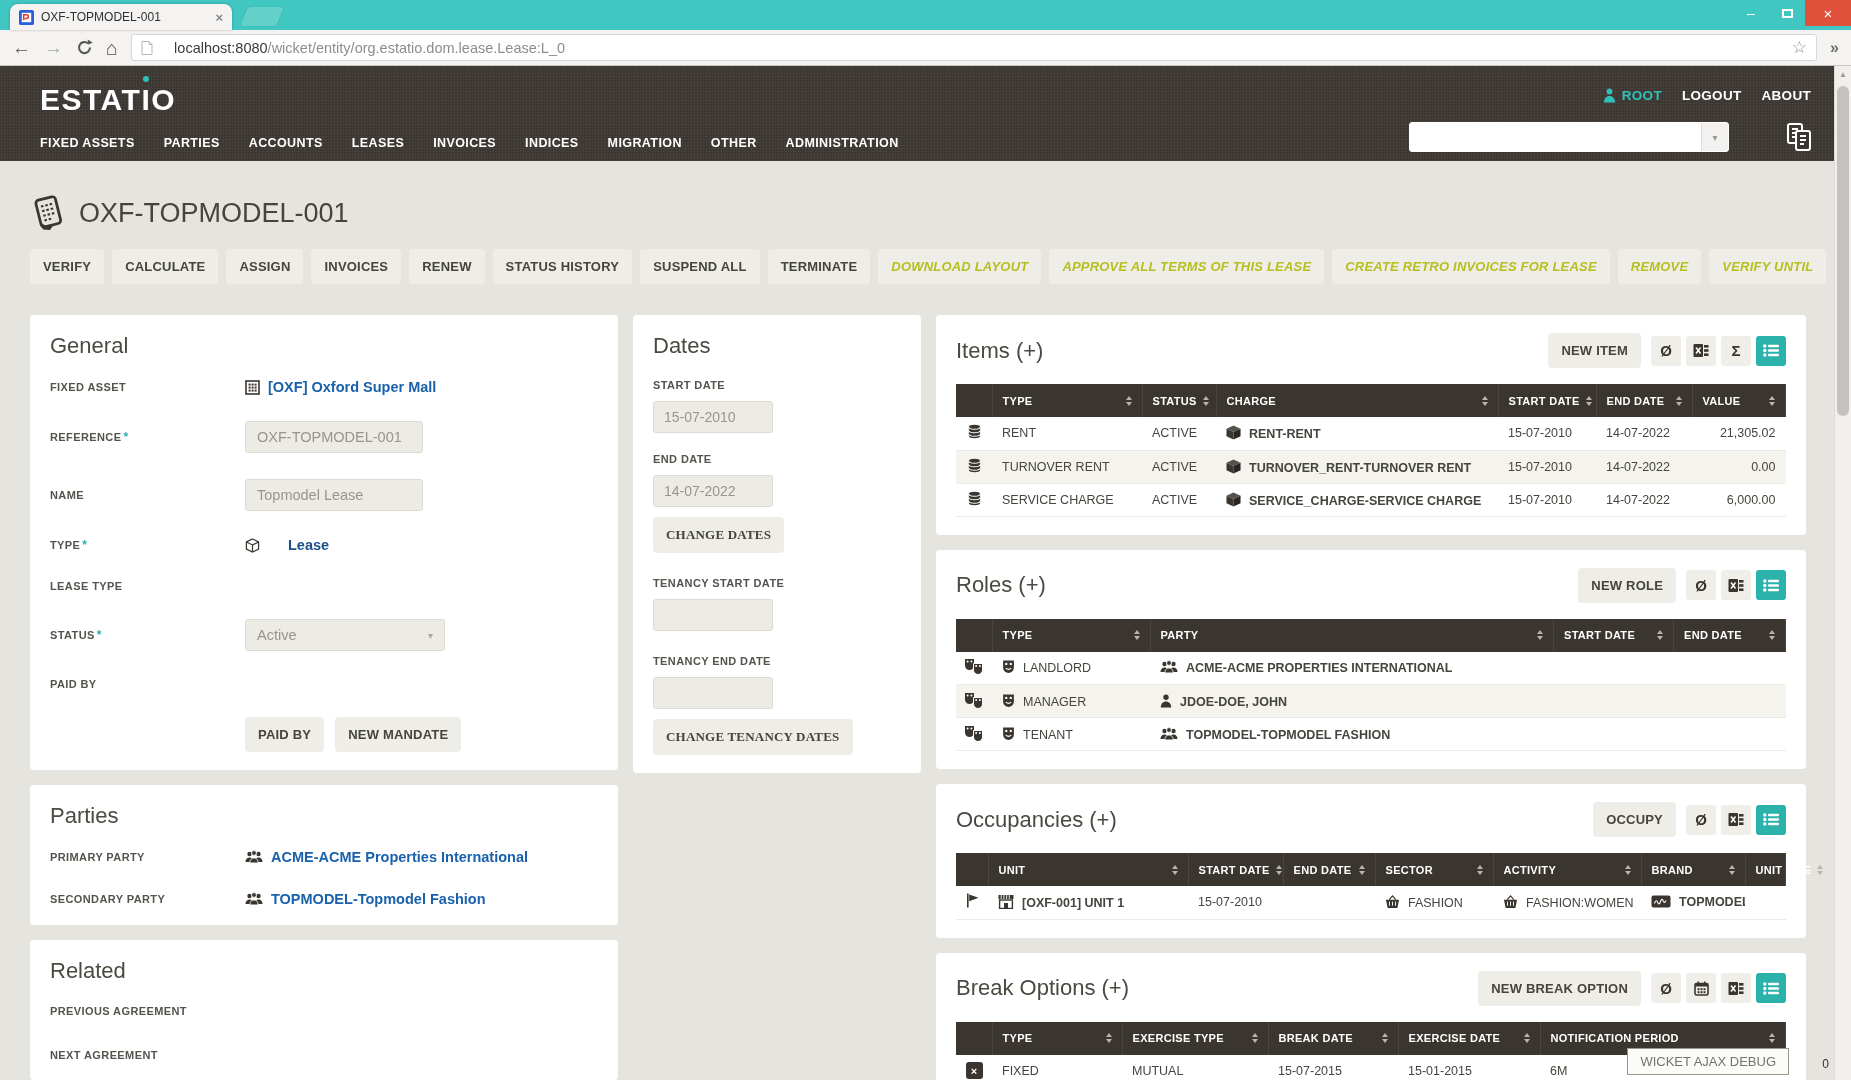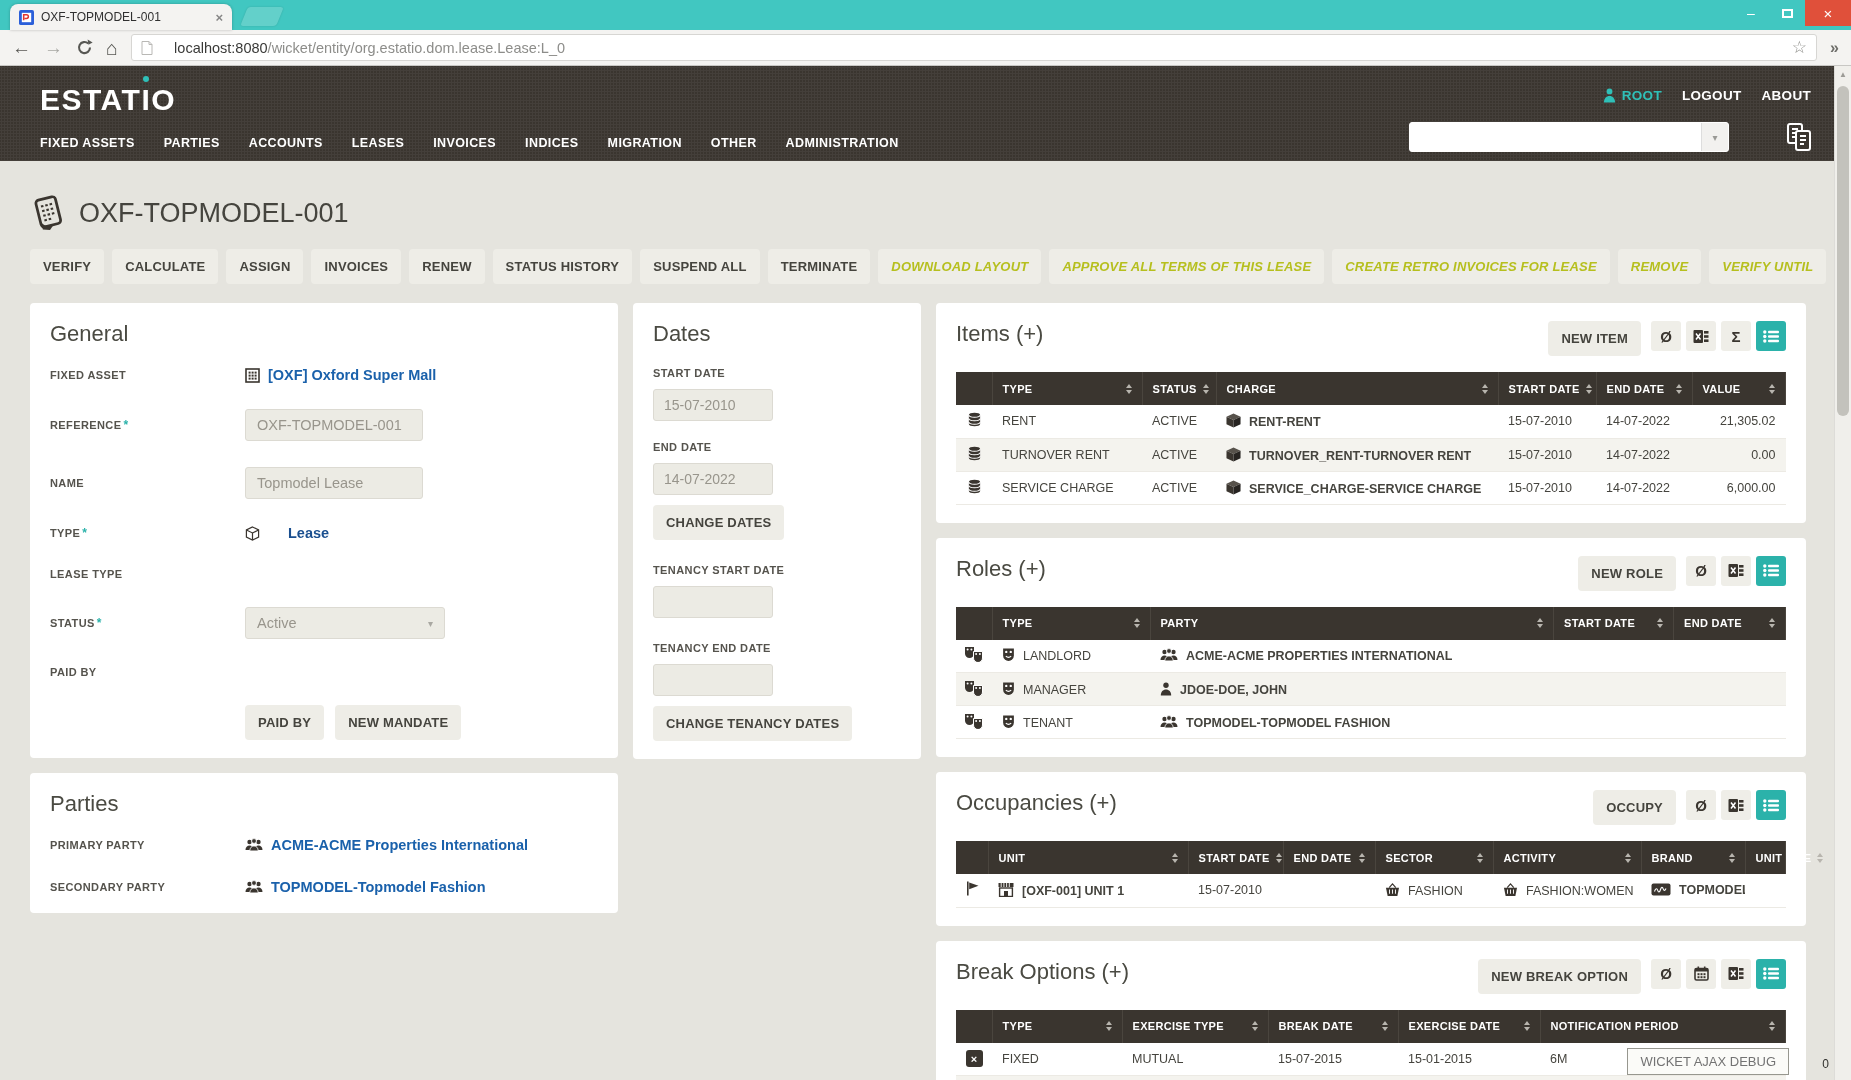--- a/index.html
+++ b/index.html
@@ -63,43 +63,43 @@
   .pagetitle { display:flex; align-items:center; gap:13px; margin:33px 0 0 30px;
                font-size:27px; color:#45443e; }
   .actionsrow { display:flex; gap:8px; margin:17px 0 0 30px; }
   .abtn { background:#eeede7; border-radius:4px; padding:10px 13px; font-size:13px; font-weight:bold;
           color:#45443e; letter-spacing:.2px; white-space:nowrap; cursor:pointer; }
   .abtn.proto { color:#b6bf1e; font-style:italic; }
   .columns { display:flex; gap:15px; margin:19px 28px 0 30px; align-items:flex-start; }
   .col-left { width:588px; flex:none; }
   .col-mid { width:288px; flex:none; }
   .col-right { flex:1; min-width:0; }
-  .panel { background:#fff; border-radius:4px; padding:18px 20px; margin-bottom:15px; }
+  .panel { background:#fff; border-radius:4px; padding:18px 20px; margin-bottom:15px;margin-top:12px; }
   .panel h2 { font-size:22px; font-weight:normal; color:#4a4a42; margin-bottom:20px; }
   .fieldgrid { display:grid; grid-template-columns:195px 1fr; row-gap:26px; align-items:center; }
   .flabel { font-size:11px; font-weight:bold; color:#55534d; letter-spacing:.4px; }
   .req { color:#2bb2aa; margin-left:2px; font-size:12px; }
   .vlink { color:#1a61ab; font-weight:bold; font-size:14.5px; display:flex; align-items:center;
            gap:8px; text-decoration:none; cursor:pointer; }
   .vinput { background:#ecebe4; border:1px solid #dcdad2; border-radius:3px; color:#98958c;
             font-size:14.5px; padding:7px 11px; width:178px; font-family:"Liberation Sans",sans-serif; }
   .vselect { background:#ecebe4; border:1px solid #dcdad2; border-radius:3px; color:#98958c;
             font-size:14.5px; padding:7px 11px; width:200px; display:flex; justify-content:space-between;
             align-items:center; }
   .vselect .arr { color:#a9a8a2; font-size:10px; }
   .btnrow { display:flex; gap:11px; }
   .empty-val { min-height:14px; }
   
   .dlabel { font-size:11px; font-weight:bold; color:#55534d; letter-spacing:.4px; margin:20px 0 10px; }
   .dlabel.first { margin-top:2px; }
   .dinput { background:#ecebe4; border:1px solid #dcdad2; border-radius:3px; color:#98958c;
             font-size:14px; padding:7px 10px; width:120px; font-family:"Liberation Sans",sans-serif; }
-  .dbtn { margin-top:10px; }
+  .dbtn { margin-top:10px;font-family:Liberation Serif, serif; }
   
-  .tpanel-head { display:flex; margin-bottom:16px; }
+  .tpanel-head { display:flex; align-items:center; margin-bottom:16px; }
   .tpanel-head h2 { margin-bottom:0; }
   .spacer { flex:1; }
   .igroup { display:flex; gap:5px; margin-left:10px; }
   .ibtn { width:30px; height:30px; background:#efeee8; border-radius:3px; display:flex;
           align-items:center; justify-content:center; color:#3a352f; font-weight:bold;
           font-size:15px; cursor:pointer; }
   .ibtn.active { background:#2bb2aa; color:#fff; }
   table { width:100%; border-collapse:collapse; font-size:12.5px; color:#45443e; table-layout:fixed; }
   th { background:#3a352f; color:#fff; font-size:11px; letter-spacing:.3px; text-align:left;
        padding:0 10px; height:33px; font-weight:bold; white-space:nowrap;
@@ -348,20 +348,29 @@
                     <circle cx="9" cy="3" r="2.4" stroke="#fff" stroke-width=".8"></circle>
                     <path d="M4.8 12.9c0-3 1.9-5 4.2-5s4.2 2 4.2 5z" stroke="#fff" stroke-width=".8"></path>
                   </g>
                 </svg>
             </span>
             <span>TOPMODEL-Topmodel Fashion</span>
           </span>
         </div>
       </div>
 
+      <div class="panel">
+        <h2>Related</h2>
+        <div class="fieldgrid" style="row-gap:30px;">
+          <span class="flabel">PREVIOUS AGREEMENT</span>
+          <span class="empty-val"></span>
+          <span class="flabel">NEXT AGREEMENT</span>
+          <span class="empty-val"></span>
+        </div>
+      </div>
 
     </div>
 
     <div class="col-mid">
       <div class="panel">
         <h2>Dates</h2>
         <div class="dlabel first">START DATE</div>
         <input class="dinput" readonly="" value="15-07-2010" style="">
         <div class="dlabel">END DATE</div>
         <input class="dinput" readonly="" value="14-07-2022" style="">

